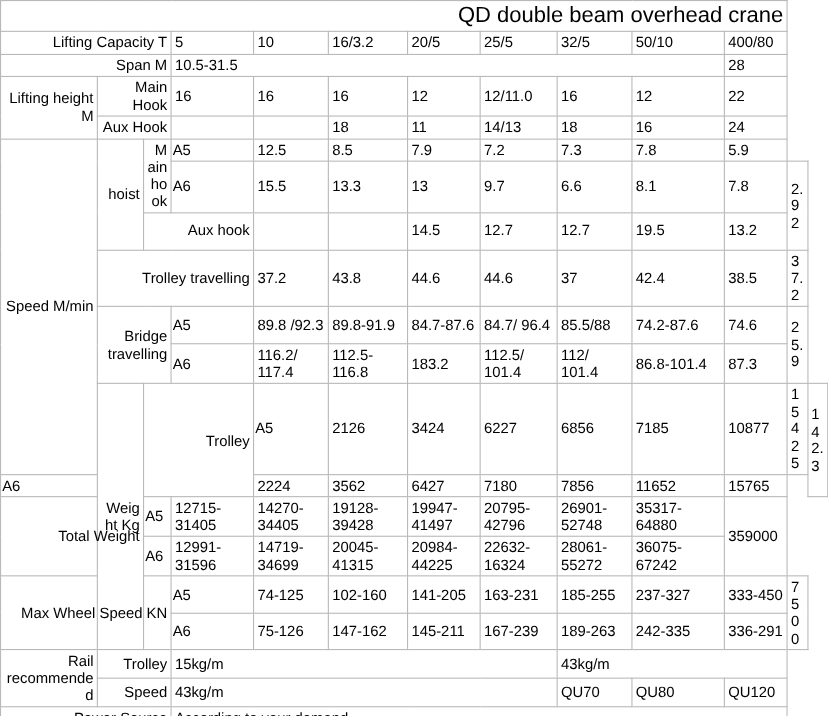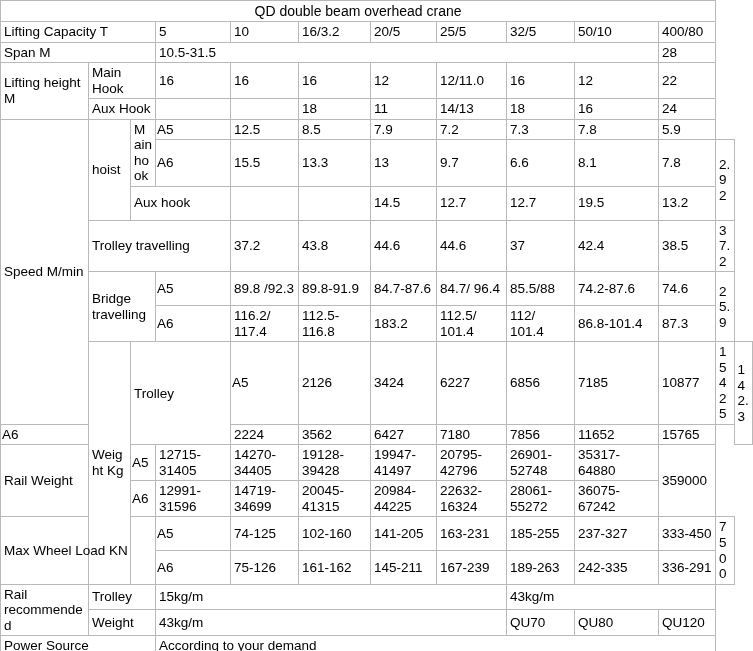--- a/index.html
+++ b/index.html
@@ -27,26 +27,26 @@
   }
   table.spec td {
     border: 1px solid #b9b9b9;
     padding: 2px 3px;
     vertical-align: middle;
     line-height: 1.15;
     overflow: hidden;
     word-wrap: break-word;
   }
   td.title {
-    text-align: center;
-    font-size: 14px;
+    text-align: right;
+    font-size: 20px;
     border: 1px solid #b9b9b9;
     padding: 4px 3px 5px 3px;
   }
-  td.lbl { text-align: left; }
+  td.lbl { text-align: right; }
   td.val { text-align: left; }
   .tall { height: 34px; }
 </style>
 </head>
 <body>
 
 <div id="sheet">
 <table class="spec">
   <colgroup>
     <col style="width:88px">
@@ -202,21 +202,21 @@
     <td class="val">2224</td>
     <td class="val">3562</td>
     <td class="val">6427</td>
     <td class="val">7180</td>
     <td class="val">7856</td>
     <td class="val">11652</td>
     <td class="val">15765</td>
   </tr>
 
   <tr class="tall">
-    <td class="lbl" rowspan="2" colspan="2">Rail Weight</td>
+    <td class="lbl" rowspan="2" colspan="2">Total Weight</td>
     <td class="val" style="padding:2px 1px">A5</td>
     <td class="val">12715-31405</td>
     <td class="val">14270-34405</td>
     <td class="val">19128-39428</td>
     <td class="val">19947-41497</td>
     <td class="val">20795-42796</td>
     <td class="val">26901-52748</td>
     <td class="val">35317-64880</td>
     <td class="val" rowspan="2">359000</td>
   </tr>
@@ -226,52 +226,52 @@
     <td class="val">12991-31596</td>
     <td class="val">14719-34699</td>
     <td class="val">20045-41315</td>
     <td class="val">20984-44225</td>
     <td class="val">22632-16324</td>
     <td class="val">28061-55272</td>
     <td class="val">36075-67242</td>
   </tr>
 
   <tr>
-    <td class="lbl" rowspan="2" colspan="3">Max Wheel Load KN</td>
+    <td class="lbl" rowspan="2" colspan="3">Max Wheel Speed KN</td>
     <td class="val" style="padding:2px 1px">A5</td>
     <td class="val">74-125</td>
     <td class="val">102-160</td>
     <td class="val">141-205</td>
     <td class="val">163-231</td>
     <td class="val">185-255</td>
     <td class="val">237-327</td>
     <td class="val">333-450</td>
     <td class="val" rowspan="2">7500</td>
   </tr>
 
   <tr>
     <td class="val" style="padding:2px 1px">A6</td>
     <td class="val">75-126</td>
-    <td class="val">161-162</td>
+    <td class="val">147-162</td>
     <td class="val">145-211</td>
     <td class="val">167-239</td>
     <td class="val">189-263</td>
     <td class="val">242-335</td>
     <td class="val">336-291</td>
   </tr>
 
   <tr>
     <td class="lbl" rowspan="2">Rail recommended</td>
     <td class="lbl" colspan="2">Trolley</td>
     <td class="val" colspan="5">15kg/m</td>
     <td class="val" colspan="3">43kg/m</td>
   </tr>
 
   <tr>
-    <td class="lbl" colspan="2">Weight</td>
+    <td class="lbl" colspan="2">Speed</td>
     <td class="val" colspan="5">43kg/m</td>
     <td class="val">QU70</td>
     <td class="val">QU80</td>
     <td class="val">QU120</td>
   </tr>
 
   <tr>
     <td class="lbl" colspan="3">Power Source</td>
     <td class="val" colspan="8">According to your demand</td>
   </tr>

